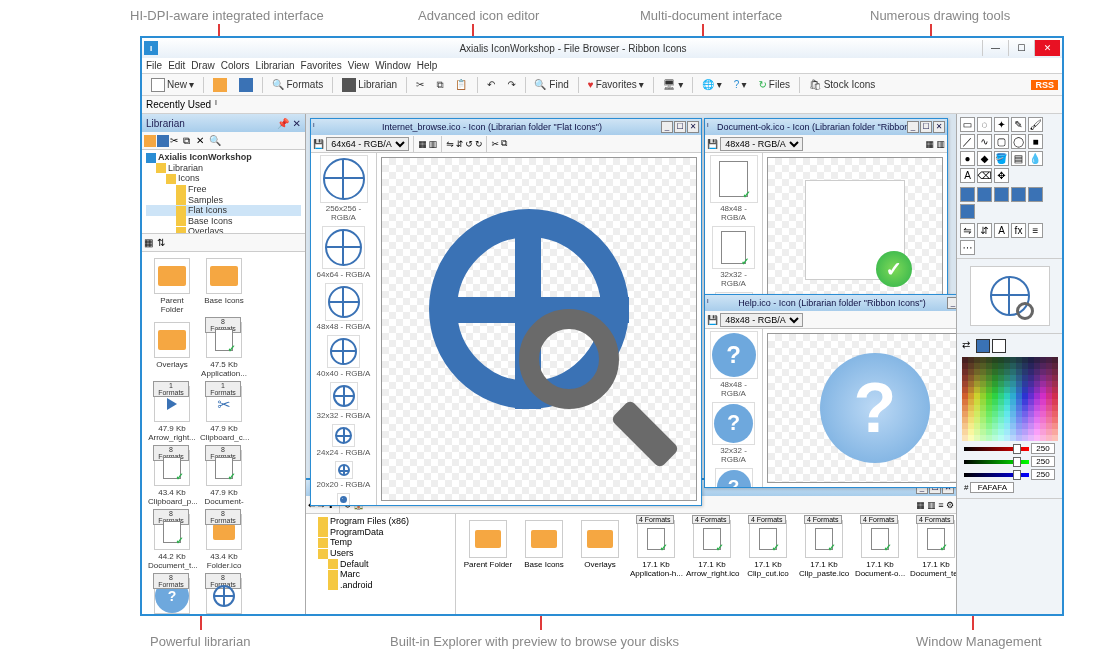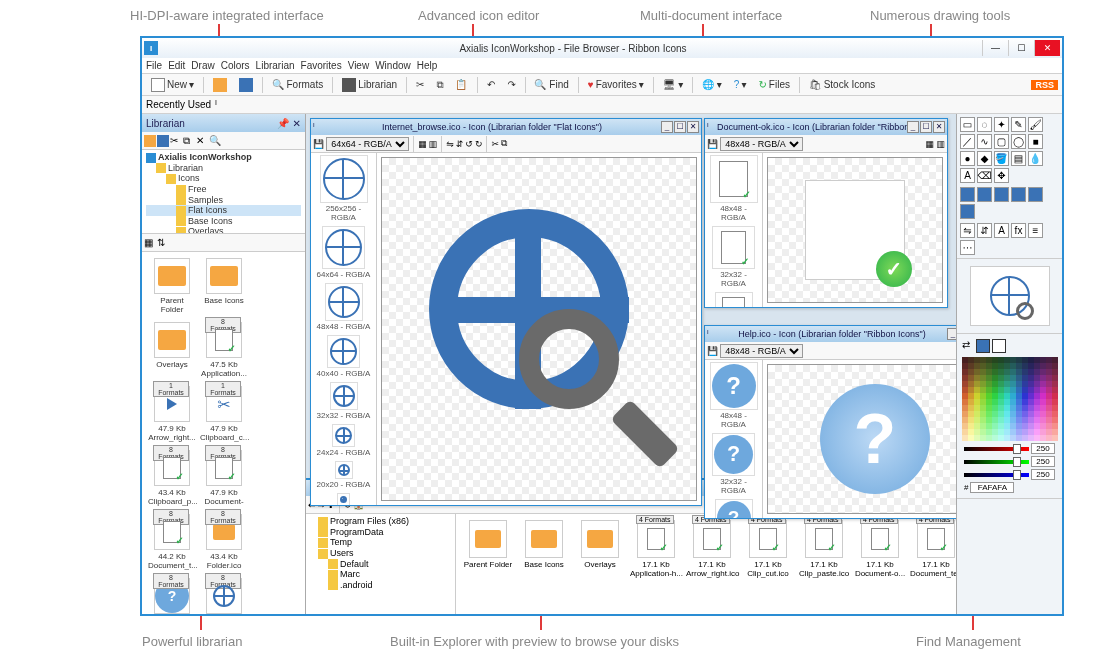--- a/index.html
+++ b/index.html
@@ -129,25 +129,25 @@
 
 <div class="annot" style="left:130px;top:8px;">HI-DPI-aware integrated interface</div>
 <div class="annot-line" style="left:218px;top:24px;width:2px;height:40px;"></div>
 <div class="annot" style="left:418px;top:8px;">Advanced icon editor</div>
 <div class="annot-line" style="left:472px;top:24px;width:2px;height:230px;"></div>
 <div class="annot" style="left:640px;top:8px;">Multi-document interface</div>
 <div class="annot-line" style="left:702px;top:24px;width:2px;height:230px;"></div>
 <div class="annot" style="left:870px;top:8px;">Numerous drawing tools</div>
 <div class="annot-line" style="left:930px;top:24px;width:2px;height:110px;"></div>
 
-<div class="annot" style="left:142px;top:634px;">Powerful librarian</div>
+<div class="annot" style="left:150px;top:634px;">Powerful librarian</div>
 <div class="annot-line" style="left:200px;top:460px;width:2px;height:170px;"></div>
 <div class="annot" style="left:390px;top:634px;">Built-in Explorer with preview to browse your disks</div>
 <div class="annot-line" style="left:540px;top:540px;width:2px;height:90px;"></div>
-<div class="annot" style="left:916px;top:634px;">Find Management</div>
+<div class="annot" style="left:916px;top:634px;">Window Management</div>
 <div class="annot-line" style="left:972px;top:480px;width:2px;height:150px;"></div>
 
 <div class="app-window">
 
   <div class="titlebar">
     <div class="app-icon">I</div>
     <div class="title-text">Axialis IconWorkshop - File Browser - Ribbon Icons</div>
     <div class="win-btns">
       <div class="win-btn">—</div>
       <div class="win-btn">☐</div>
@@ -375,21 +375,21 @@
                 </div>24x24 - RGB/A</div>
             </div>
           <div class="canvas">
             <div class="doc-thumb">
               <div class="check-badge">✓</div>
             </div>
           </div>
         </div>
       </div>
 
-      <div class="doc-win" style="left:398px;top:211px;width:284px;height:194px;z-index:2;">
+      <div class="doc-win" style="left:398px;top:180px;width:284px;height:194px;z-index:2;">
         <div class="doc-title">
           <span class="app-icon" style="width:10px;height:10px;font-size:6px;">I</span>
           <span class="dt">Help.ico - Icon (Librarian folder "Ribbon Icons")</span>
           <span class="dctl">
               <span>_</span>
               <span>☐</span>
               <span>✕</span>
             </span>
         </div>
         <div class="doc-tb">

